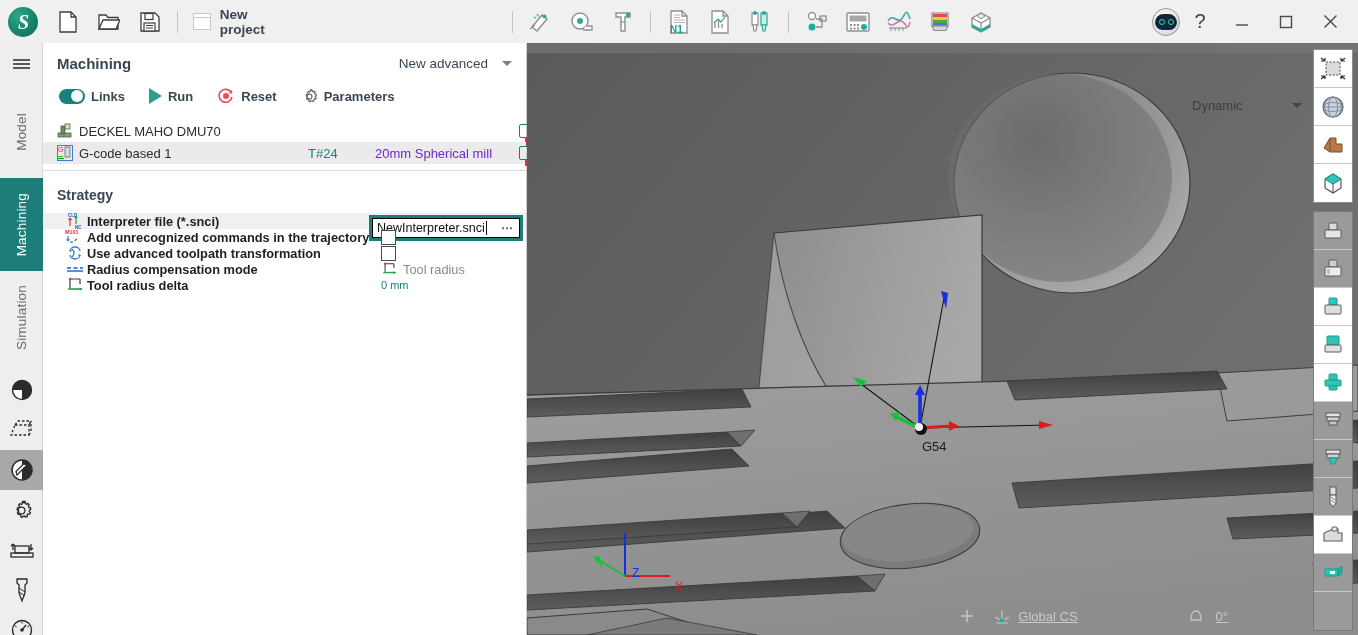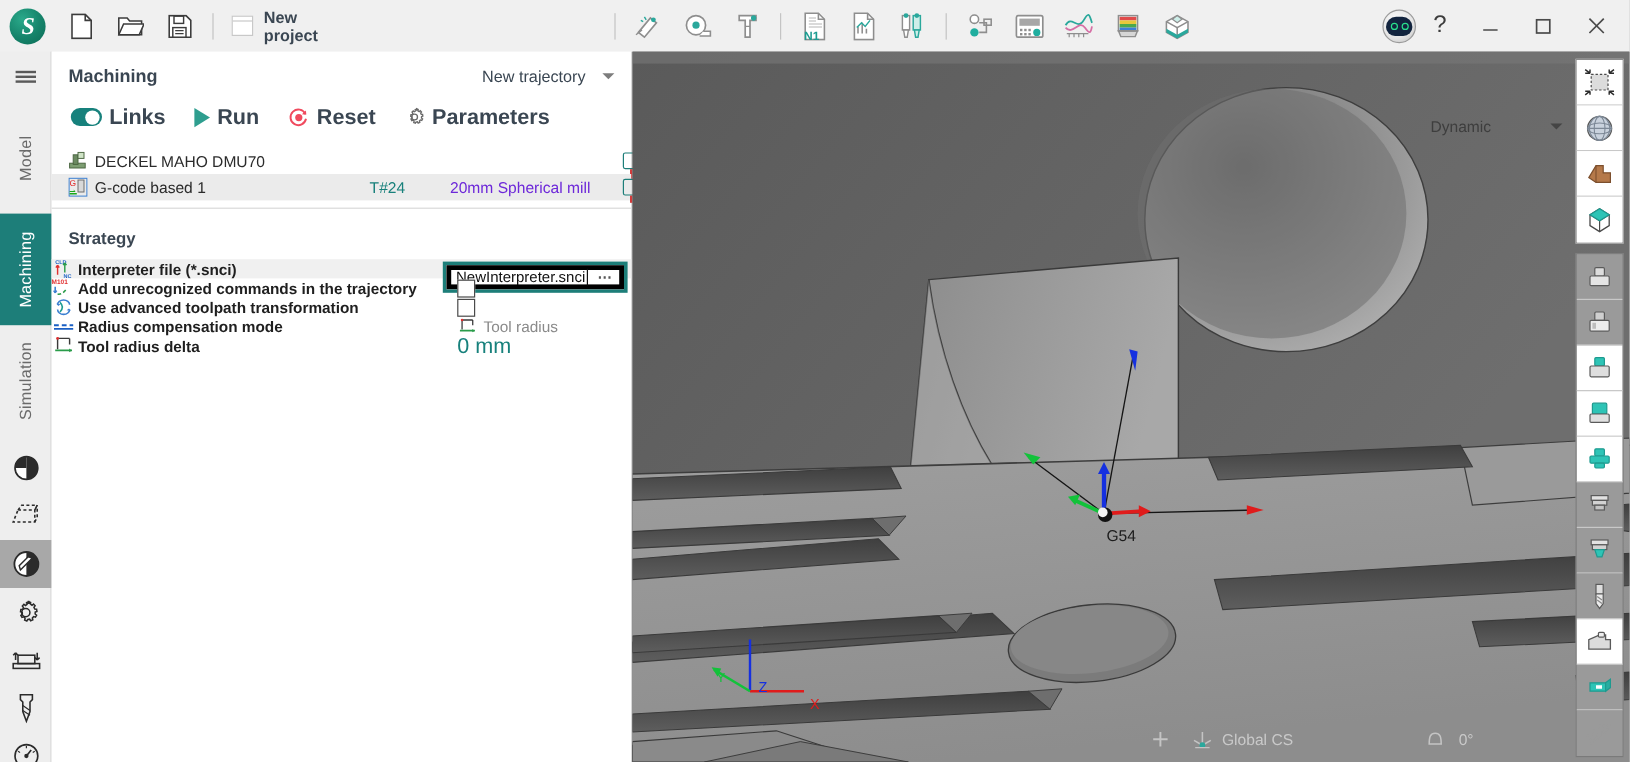--- a/index.html
+++ b/index.html
@@ -91,21 +91,21 @@
     display:flex; align-items:center; padding: 12px 14px 6px 14px;
   }
   .panel-title { font-size: 15px; font-weight: bold; color: #3a4652; }
   .newop { margin-left:auto; display:flex; align-items:center; gap:14px; cursor:pointer; }
   .newop-label { font-size: 13.5px; color: #3a4652; }
   .caret { width:0;height:0;border-left:5px solid transparent;border-right:5px solid transparent;
     border-top:5px solid #7d7d7d; }
 
   .panel-tools { display:flex; align-items:center; gap:4px; padding: 6px 14px 10px 14px; }
   .ptool { display:flex; align-items:center; gap:6px; padding: 3px 8px 3px 2px; cursor:pointer;
-    font-size: 18px; font-weight:bold; color:#3a4652; }
+    font-size: 13px; font-weight:bold; color:#3a4652; }
   .toggle {
     width: 26px; height: 15px; border-radius: 8px; background: #17817c; position:relative;
   }
   .toggle::after {
     content:''; position:absolute; left:12px; top:1.5px; width:12px; height:12px;
     border-radius:50%; background:#fff;
   }
   .play-tri { width:0;height:0;border-top:8px solid transparent;border-bottom:8px solid transparent;
     border-left:13px solid #2e9e8f; }
 
@@ -125,38 +125,38 @@
   }
   .dot-amber { position:absolute; left: 502px; width: 11px; height: 11px; border-radius:50%;
     background:#c9a227; }
   .red-stem { position:absolute; left: 482px; width:1.5px; background:#d13b3b; }
 
   .divider { height:1px; background:#d9d9d9; margin-top: 6px; }
 
   .section-title { font-size:14px; font-weight:bold; color:#3a4652; padding:16px 0 10px 14px; }
 
   .prow {
-    display:flex; align-items:center; height: 16px; position:relative;
+    display:flex; align-items:center; height: 16px; padding-left: 22px; position:relative;
     font-size: 12.8px; color: #1f1f1f; font-weight: bold;
   }
   .prow.hl { background: #f0f0f0; }
   .prow .picon { width: 20px; display:flex; justify-content:center; align-items:center; }
   .prow .plabel { margin-left: 2px; }
   .prow .pval { position:absolute; left: 338px; font-weight: normal; }
-  .pval-teal { color:#17817c; font-size:18px; }
+  .pval-teal { color:#17817c; font-size:11px; }
   .pval-gray { color:#8a8a8a; font-size:12.8px; display:flex; align-items:center; gap:5px; }
   .chk { position:absolute; left: 338px; width: 15px; height: 15px;
     border: 1.4px solid #4a4a4a; background:#fff; }
 
   .infield-wrap {
     position:absolute; left: 326px; top: 2px; width: 154px; height: 26px;
     border: 3px solid #1d7e79; background:#1d7e79; display:flex; align-items:center;
   }
   .infield {
-    flex:1; height:20px; background:#fff; border:4px solid #000000;
+    flex:1; height:20px; background:#fff; border:1px solid #000000;
     display:flex; align-items:center; padding: 0 2px 0 4px;
   }
   .infield .txt { font-size: 12.5px; color:#111; font-weight:normal; }
   .caretbar { width:1px; height: 14px; background:#111; margin-left:1px; }
   .ellipsis { margin-left:auto; color:#555; font-size:12px; letter-spacing:1px; padding-right:3px; }
 
   
   .viewport {
     position: absolute; left: 527px; top: 43px; width: 831px; height: 592px;
     overflow: hidden; background: #5a5a5a;
@@ -165,21 +165,21 @@
   .dynamic-sel {
     position:absolute; right: 56px; top: 55px; width: 110px;
     display:flex; align-items:center; cursor:pointer;
   }
   .dynamic-sel .dl { font-size:13px; color:#3e3e3e; }
   .dynamic-sel .dcaret { margin-left:auto; width:0;height:0;
     border-left:5px solid transparent;border-right:5px solid transparent;border-top:5px solid #454545; }
 
   .statusbar {
     position:absolute; left:0; bottom:0; width:757px; height: 38px;
-    display:flex; align-items:center; color:#c9c9c9; font-size:13px;
+    display:flex; align-items:center; color:#c9c9c9; font-size:13px;text-decoration:underline;
   }
   .sb-item { display:flex; align-items:center; gap:7px; }
 
   
   .rrail {
     position:absolute; right: 0; top: 43px; width: 50px; height: 592px;
     display:flex; flex-direction:column; align-items:center; padding-top: 6px; gap: 0;
   }
   .rgroup { width: 40px; background:#ffffff; border:1px solid #8d8d8d; margin-bottom: 8px; }
   .rgroup.gray { background:#9a9a9a; border-color:#7a7a7a; }
@@ -453,21 +453,21 @@
       </svg>
     </div>
 
   </div>
 
   <div class="panel">
 
     <div class="panel-head">
       <div class="panel-title">Machining</div>
       <div class="newop">
-        <span class="newop-label">New trajectory</span>
+        <span class="newop-label">New advanced</span>
         <span class="caret"></span>
       </div>
     </div>
 
     <div class="panel-tools">
       <div class="ptool">
         <span class="toggle"></span>
         <span>Links</span>
       </div>
       <div class="ptool" style="margin-left:10px">

